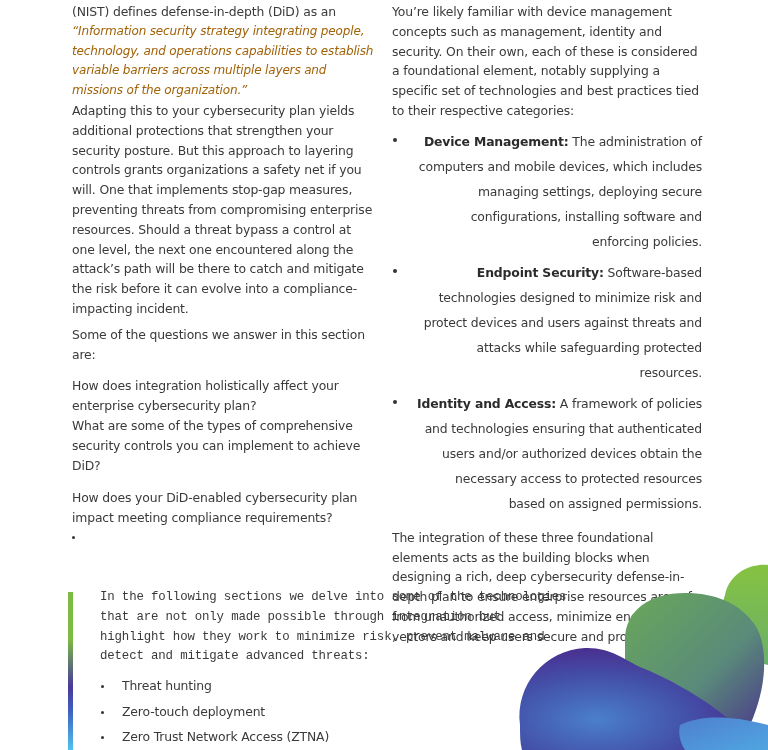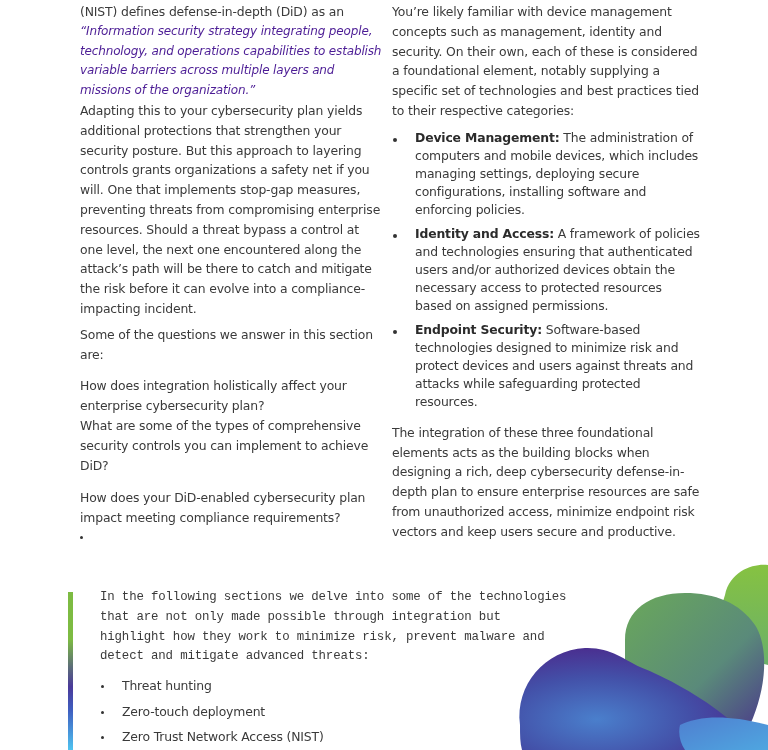--- a/index.html
+++ b/index.html
@@ -5,32 +5,32 @@
   html, body { margin: 0; padding: 0; }
   body {
     width: 768px; height: 750px; overflow: hidden; position: relative;
     background: #ffffff;
     font-family: "DejaVu Sans", sans-serif;
     color: #3a3a3a;
     font-size: 12.4px;
     letter-spacing: -0.15px;
   }
   .col { position: absolute; }
-  .left { left: 80px; top: 2px; width: 302px; }
+  .left { left: 72px; top: 2px; width: 302px; }
   .right { left: 392px; top: 2px; width: 310px; }
   p { margin: 0; line-height: 19.8px; }
-  .quote { font-style: italic; color: #4c1d95; font-family: "DejaVu Sans", sans-serif; font-size: 12px; }
+  .quote { font-style: italic; color: #a16207; font-family: "DejaVu Sans", sans-serif; font-size: 12px; }
   .gap { margin-top: 6px; }
   .q-list { margin-top: 12px; }
   .q-list p { line-height: 20px; }
   .q-gap { margin-top: 12px; }
   .stray-bullet { position: relative; height: 20px; }
   .stray-bullet span { position: absolute; left: 0; top: 8px; width: 3px; height: 3px; background: #333; border-radius: 50%; }
   ul.feat { list-style: none; margin: 8px 0 0 0; padding: 0; }
-  ul.feat li { position: relative; padding-left: 23px; line-height: 18px; margin-bottom: 6px; }
+  ul.feat li { position: relative; padding-left: 23px; line-height: 25px; margin-bottom: 6px; text-align: right; }
   ul.feat li .dot { position: absolute; left: 1px; top: 9px; width: 4px; height: 4px; background: #333; border-radius: 50%; }
   ul.feat li b { color: #2b2b2b; }
   .right .outro { margin-top: 12px; }
   .bar { position: absolute; left: 68px; top: 592px; width: 5px; height: 158px;
     background: linear-gradient(#7dbb42 0%, #7dbb42 30%, #5b6b7a 48%, #4a3a9a 60%, #3f5fc0 75%, #4fc3f0 100%); }
   .bottom-text { position: absolute; left: 100px; top: 588px; width: 470px; }
   .bottom-text p { line-height: 19.8px; font-family: Liberation Mono, monospace; }
   ul.tech { list-style: none; padding: 0; margin: 6px 0 0 0; }
   ul.tech li { position: relative; padding-left: 22px; line-height: 25.5px; }
   ul.tech li .dot { position: absolute; left: 1px; top: 12px; width: 3px; height: 3px; background: #333; border-radius: 50%; }
@@ -57,37 +57,37 @@
 
 <div class="col right">
   <p>You’re likely familiar with device management concepts such as management, identity and security. On their own, each of these is considered a foundational element, notably supplying a specific set of technologies and best practices tied to their respective categories:</p>
   <ul class="feat">
     <li>
       <span class="dot"></span>
       <b>Device Management:</b><span> The administration of computers and mobile devices, which includes managing settings, deploying secure configurations, installing software and enforcing policies.</span>
     </li>
     <li>
       <span class="dot"></span>
-      <b>Identity and Access:</b><span> A framework of policies and technologies ensuring that authenticated users and/or authorized devices obtain the necessary access to protected resources based on assigned permissions.</span>
+      <b>Endpoint Security:</b><span> Software-based technologies designed to minimize risk and protect devices and users against threats and attacks while safeguarding protected resources.</span>
     </li>
     <li>
       <span class="dot"></span>
-      <b>Endpoint Security:</b><span> Software-based technologies designed to minimize risk and protect devices and users against threats and attacks while safeguarding protected resources.</span>
+      <b>Identity and Access:</b><span> A framework of policies and technologies ensuring that authenticated users and/or authorized devices obtain the necessary access to protected resources based on assigned permissions.</span>
     </li>
   </ul>
   <p class="outro">The integration of these three foundational elements acts as the building blocks when designing a rich, deep cybersecurity defense-in-depth plan to ensure enterprise resources are safe from unauthorized access, minimize endpoint risk vectors and keep users secure and productive.</p>
 </div>
 
 <div class="bar"></div>
 <div class="bottom-text">
   <p>In the following sections we delve into some of the technologies that are not only made possible through integration but highlight how they work to minimize risk, prevent malware and detect and mitigate advanced threats:</p>
   <ul class="tech">
     <li><span class="dot"></span><span>Threat hunting</span></li>
     <li><span class="dot"></span><span>Zero-touch deployment</span></li>
-    <li><span class="dot"></span><span>Zero Trust Network Access (NIST)</span></li>
+    <li><span class="dot"></span><span>Zero Trust Network Access (ZTNA)</span></li>
     <li><span class="dot"></span></li>
   </ul>
 </div>
 
 <svg class="blob" viewBox="0 0 268 195">
   <defs>
     <radialGradient id="gBlue" cx="0.35" cy="0.7" r="0.7">
       <stop offset="0" stop-color="#4a7fcc"></stop>
       <stop offset="0.6" stop-color="#4350a8"></stop>
       <stop offset="1" stop-color="#4a2f90"></stop>

